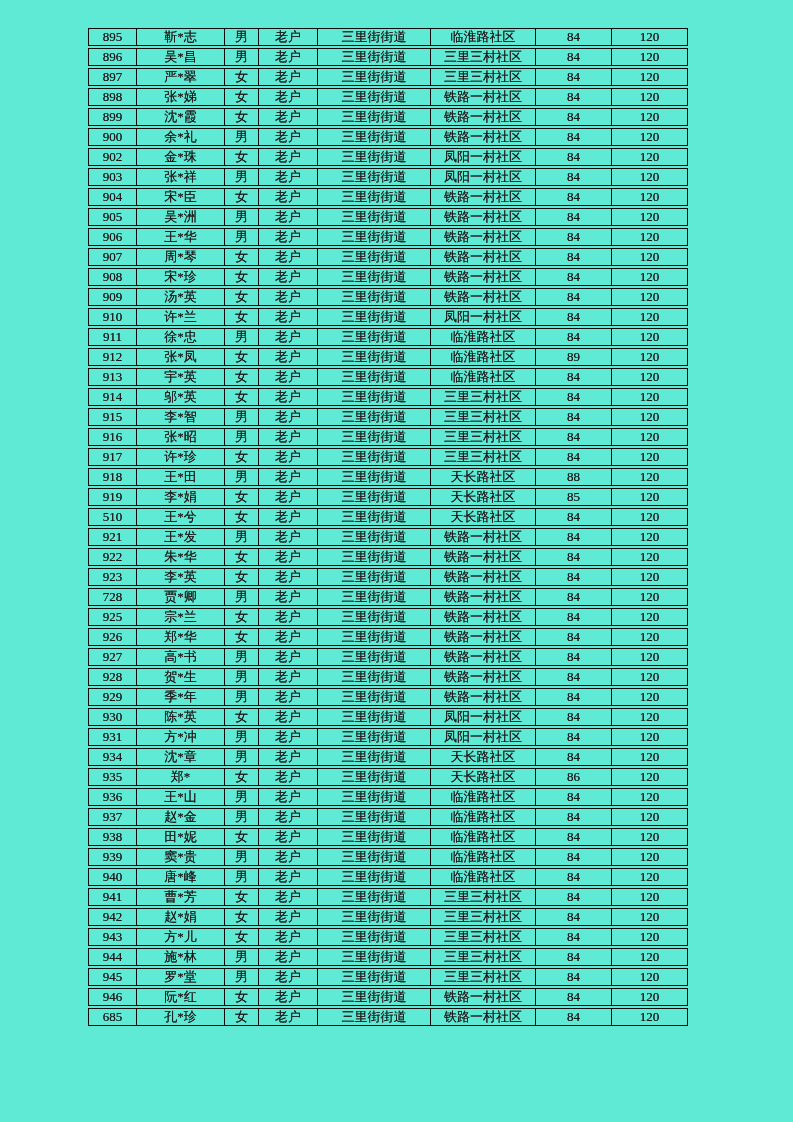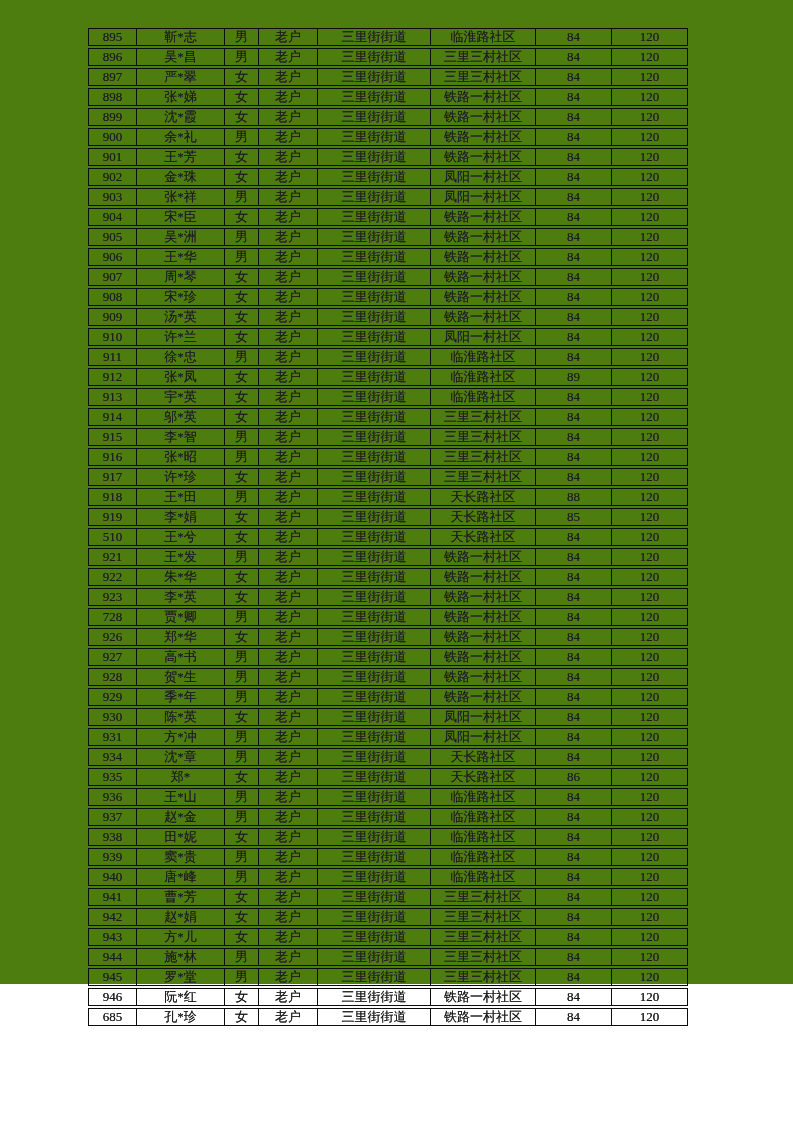--- a/index.html
+++ b/index.html
@@ -7,22 +7,22 @@
     padding: 0;
     background: #ffffff;
     width: 793px;
     height: 1122px;
     overflow: hidden;
     font-family: "Liberation Serif", "DejaVu Serif", serif;
   }
   .page {
     position: relative;
     width: 793px;
-    height: 984px;
-    background: #4d7c0f;
+    height: 1122px;
+    background: #5eead4;
   }
   table.roster {
     position: absolute;
     left: 88px;
     top: 26px;
     width: 600px;
     table-layout: fixed;
     border-collapse: separate;
     border-spacing: 0 2px; 
   }
@@ -117,30 +117,20 @@
           <td>900</td>
           <td>余*礼</td>
           <td>男</td>
           <td>老户</td>
           <td>三里街街道</td>
           <td>铁路一村社区</td>
           <td>84</td>
           <td>120</td>
         </tr>
         <tr>
-          <td>901</td>
-          <td>王*芳</td>
-          <td>女</td>
-          <td>老户</td>
-          <td>三里街街道</td>
-          <td>铁路一村社区</td>
-          <td>84</td>
-          <td>120</td>
-        </tr>
-        <tr>
           <td>902</td>
           <td>金*珠</td>
           <td>女</td>
           <td>老户</td>
           <td>三里街街道</td>
           <td>凤阳一村社区</td>
           <td>84</td>
           <td>120</td>
         </tr>
         <tr>
@@ -350,20 +340,30 @@
           <td>老户</td>
           <td>三里街街道</td>
           <td>铁路一村社区</td>
           <td>84</td>
           <td>120</td>
         </tr>
         <tr>
           <td>728</td>
           <td>贾*卿</td>
           <td>男</td>
+          <td>老户</td>
+          <td>三里街街道</td>
+          <td>铁路一村社区</td>
+          <td>84</td>
+          <td>120</td>
+        </tr>
+        <tr>
+          <td>925</td>
+          <td>宗*兰</td>
+          <td>女</td>
           <td>老户</td>
           <td>三里街街道</td>
           <td>铁路一村社区</td>
           <td>84</td>
           <td>120</td>
         </tr>
         <tr>
           <td>926</td>
           <td>郑*华</td>
           <td>女</td>

